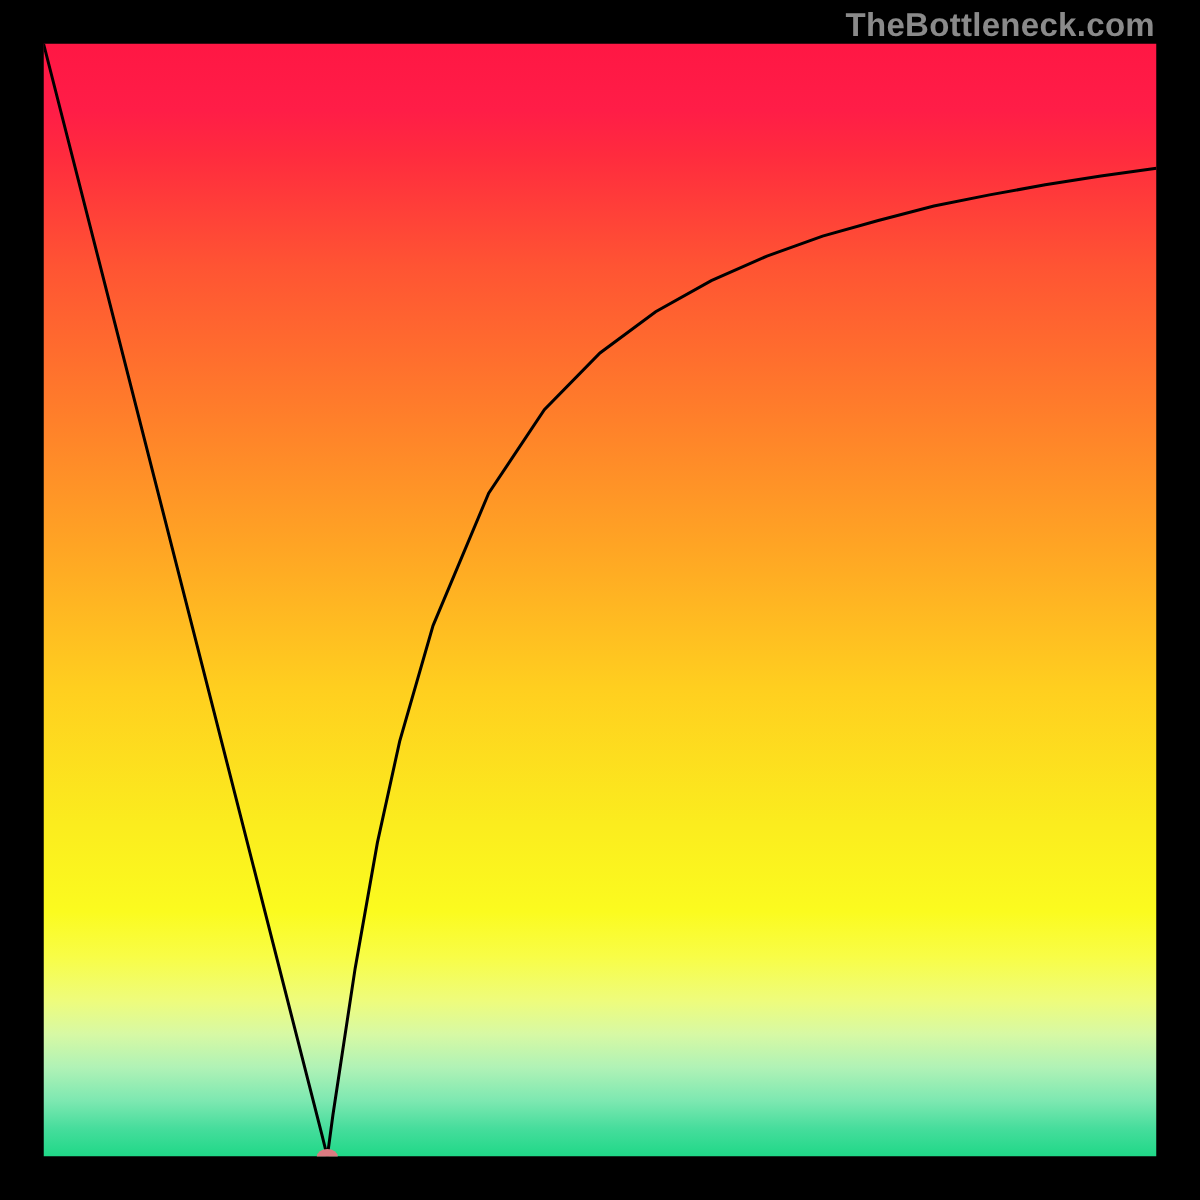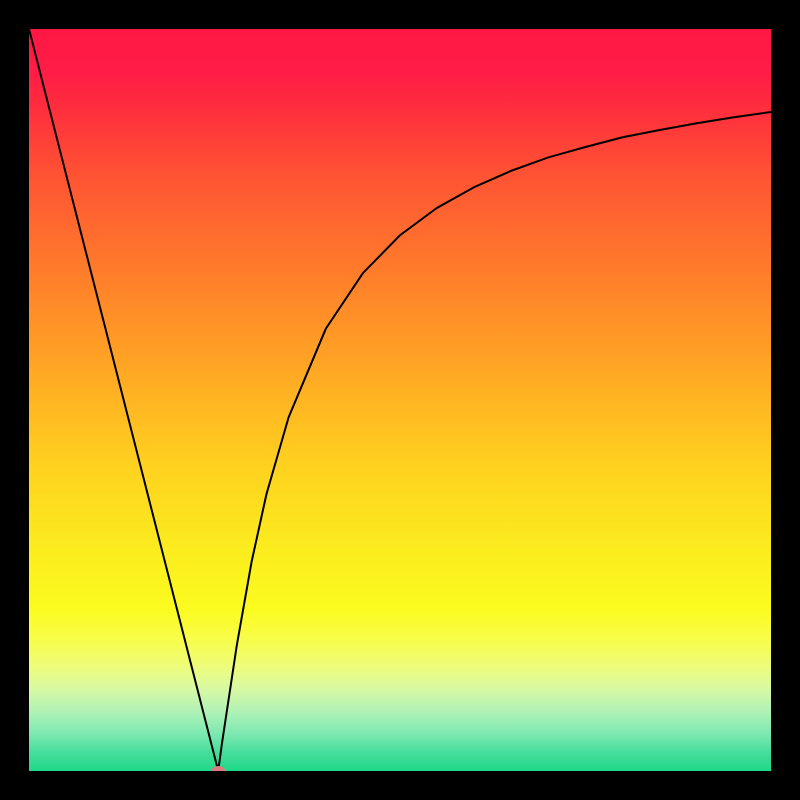--- a/index.html
+++ b/index.html
@@ -63,13 +63,14 @@
             <stop offset="95.00%" stop-color="#7de8b1"></stop>
             <stop offset="97.50%" stop-color="#46dd9c"></stop>
             <stop offset="100.00%" stop-color="#1fd887"></stop>
           </linearGradient>
       </defs>
       <rect id="bg-rect" x="0" y="0" width="742" height="742" fill="url(#bg-grad)"></rect>
       <path id="curve-path" fill="none" stroke-width="2" d="M0.00 0.00 L37.10 145.43 L74.20 290.86 L111.30 436.30 L148.40 581.73 L185.50 727.16 L189.21 742.00 L189.21 742.00 L192.92 714.55 L207.76 616.60 L222.60 532.76 L237.44 465.23 L259.70 388.07 L296.80 299.77 L333.90 244.12 L371.00 206.28 L408.10 178.82 L445.20 158.05 L482.30 141.72 L519.40 128.37 L556.50 117.98 L593.60 108.33 L630.70 100.91 L667.80 94.23 L704.90 88.30 L742.00 83.10" stroke="#000000"></path>
       <ellipse id="min-marker" rx="7" ry="5" cx="189.21" cy="742.00" fill="#db7b81"></ellipse>
     </svg>
   </div>
+  <div class="watermark">TheBottleneck.com</div>
 </div>
 
 </body></html>

